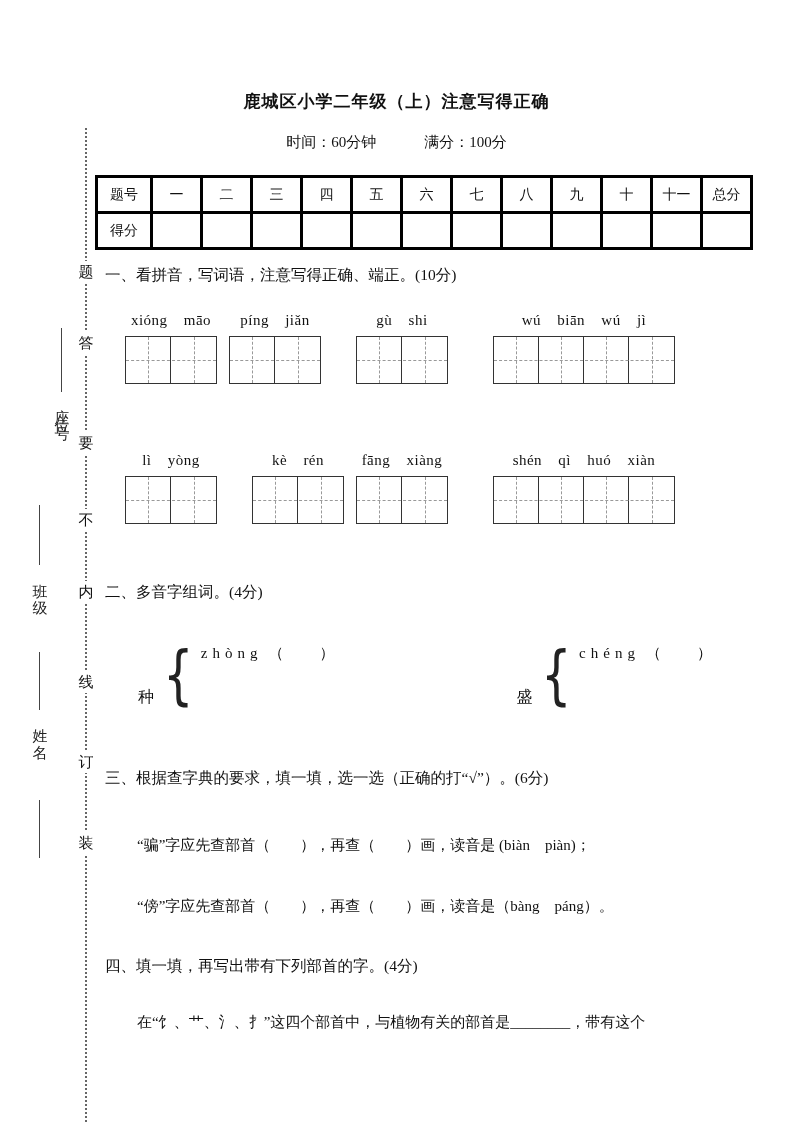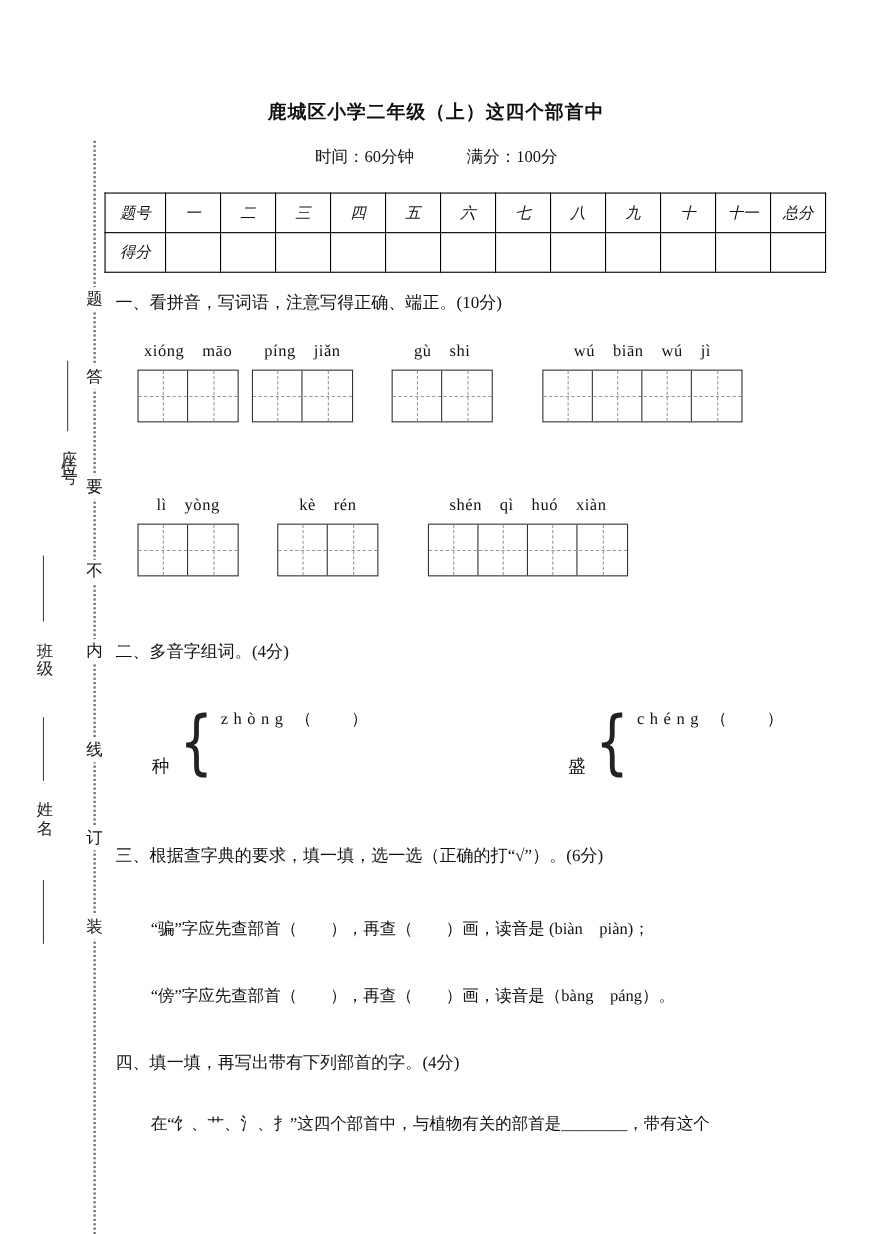--- a/index.html
+++ b/index.html
@@ -16,21 +16,21 @@
   .bind-char { position:absolute; left:76px; width:20px; text-align:center; font-size:15px; background:#fff; line-height:22px; }
   .v-label { position:absolute; writing-mode:vertical-rl; font-size:15px; color:#222; }
   .v-line { position:absolute; width:1px; background:#444; }
 
   
   .title { position:absolute; top:90px; left:0; right:0; text-align:center; font-size:17px; font-weight:bold; letter-spacing:1px; }
   .subtitle { position:absolute; top:133px; left:0; right:0; display:flex; justify-content:center; gap:48px; font-size:15px; }
 
   
   .score-table { position:absolute; left:95px; top:175px; border-collapse:collapse; table-layout:fixed; }
-  .score-table td { border:1px solid #000000; width:50px; height:36px; text-align:center; font-size:14px; padding:0;font-style:italic; }
+  .score-table td { border:3px solid #000000; width:50px; height:36px; text-align:center; font-size:14px; padding:0; }
   .score-table td.first { width:55px; }
 
   .sec-title { position:absolute; font-size:15.5px; white-space:nowrap; }
 
   
   .pinyin-row { position:absolute; left:105px; display:flex; align-items:flex-end; }
   .pgroup { display:flex; flex-direction:column; align-items:center; }
   .plabel { font-size:15px; white-space:nowrap; word-spacing:12px; letter-spacing:0.5px; margin-bottom:7px; }
   .grid { display:flex; border:1px solid #333; position:relative; background:#fff; }
   .grid::after { content:""; position:absolute; left:0; right:0; top:50%; border-top:1px dashed #999; }
@@ -65,21 +65,21 @@
   <div class="v-line" style="left:61px; top:328px; height:64px;"></div>
   <div class="v-label" style="left:52px; top:397px; letter-spacing:9px;">座位号</div>
 
   <div class="v-line" style="left:39px; top:505px; height:60px;"></div>
   <div class="v-label" style="left:30px; top:572px; letter-spacing:16px;">班级</div>
 
   <div class="v-line" style="left:39px; top:652px; height:58px;"></div>
   <div class="v-label" style="left:30px; top:717px; letter-spacing:16px;">姓名</div>
   <div class="v-line" style="left:39px; top:800px; height:58px;"></div>
 
-  <div class="title">鹿城区小学二年级（上）这四个部首中</div>
+  <div class="title">鹿城区小学二年级（上）注意写得正确</div>
   <div class="subtitle">
     <span>时间：60分钟</span>
     <span>满分：100分</span>
   </div>
 
   <table class="score-table">
     <tbody>
         <tr>
           <td class="first">题号</td>
           <td>一</td>
@@ -154,20 +154,27 @@
           <div class="cell"></div>
         </div>
       </div>
       <div class="pgroup" style="margin-left: 35px;">
         <div class="plabel">kè rén</div>
         <div class="grid">
           <div class="cell"></div>
           <div class="cell"></div>
         </div>
       </div>
+      <div class="pgroup" style="margin-left: 12px;">
+        <div class="plabel">fāng xiàng</div>
+        <div class="grid">
+          <div class="cell"></div>
+          <div class="cell"></div>
+        </div>
+      </div>
       <div class="pgroup" style="margin-left: 45px;">
         <div class="plabel">shén qì huó xiàn</div>
         <div class="grid">
           <div class="cell"></div>
           <div class="cell"></div>
           <div class="cell"></div>
           <div class="cell"></div>
         </div>
       </div>
     </div>

